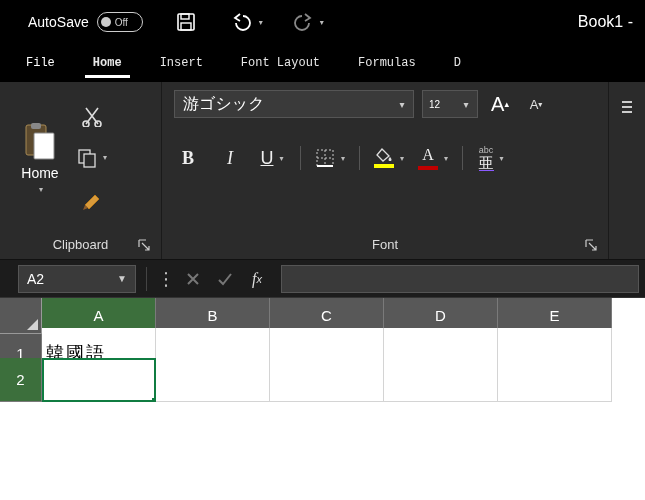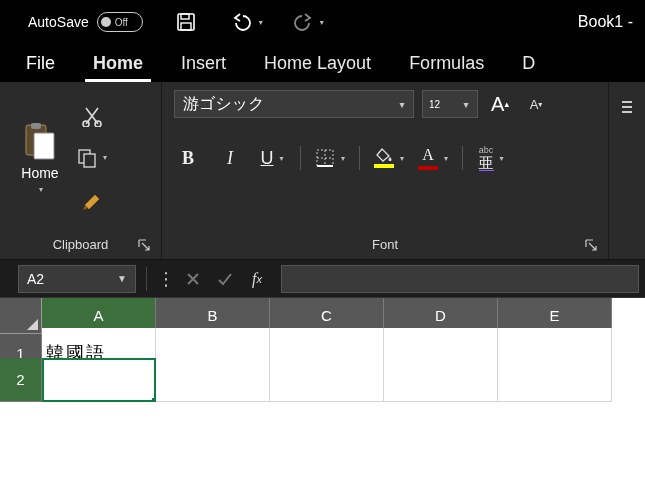--- a/index.html
+++ b/index.html
@@ -11,21 +11,21 @@
   .autosave-label { font-size: 14px; color: #fff; }
   .toggle { width: 46px; height: 20px; border: 1.5px solid #ccc; border-radius: 10px; display: flex; align-items: center; padding: 0 6px 0 3px; gap: 4px; text-align: right; }
   .toggle-knob { width: 10px; height: 10px; background: #ccc; border-radius: 50%; }
   .toggle-text { font-size: 10px; color: #ccc; }
   .qat-btn { width: 36px; height: 36px; display: flex; align-items: center; justify-content: center; }
   .dropdown-caret { font-size: 8px; color: #bbb; margin-left: 2px; }
   .doctitle { margin-left: auto; margin-right: 0; font-size: 16px; color: #fff; padding-right: 4px; white-space: nowrap; }
 
   
   .tabs { background: #000; height: 38px; display: flex; align-items: center; padding: 0 8px; gap: 2px; }
-  .tab { padding: 6px 18px; font-size: 18px; color: #e8e8e8; cursor: pointer; }
+  .tab { padding: 6px 18px; font-size: 12px; color: #e8e8e8; cursor: pointer; font-family: Liberation Mono, monospace; }
   .tab.active { font-weight: 600; position: relative; }
   .tab.active::after { content:""; position:absolute; left:10px; right:10px; bottom:-2px; height:3px; background:#fff; }
   .tab.file { color:#fff; margin-left: 0; }
 
   
   .ribbon { background: #2b2b2b; height: 178px; display: flex; border-bottom: 1px solid #111; }
   .group { display: flex; flex-direction: column; border-right: 1px solid #1a1a1a; }
   .group-body { flex: 1; display: flex; align-items: center; padding: 8px 12px 4px 12px; gap: 8px; }
   .group-label { height: 30px; display: flex; align-items: center; justify-content: center; position: relative; font-size: 13px; color: #ddd; }
   .group-launcher { position:absolute; right:10px; bottom:7px; width:14px; height:14px; }
@@ -113,21 +113,21 @@
       </svg>
     <span class="dropdown-caret">▾</span>
   </div>
   <span class="doctitle">Book1 -</span>
 </div>
 
 <div class="tabs">
   <div class="tab file">File</div>
   <div class="tab active">Home</div>
   <div class="tab">Insert</div>
-  <div class="tab">Home Layout</div>
+  <div class="tab">Font Layout</div>
   <div class="tab">Formulas</div>
   <div class="tab" style="padding-right:0">D</div>
 </div>
 
 <div class="ribbon">
 
   <div class="group" style="width:162px">
     <div class="group-body">
       <div class="clip-left">
         <div class="paste-icon">

